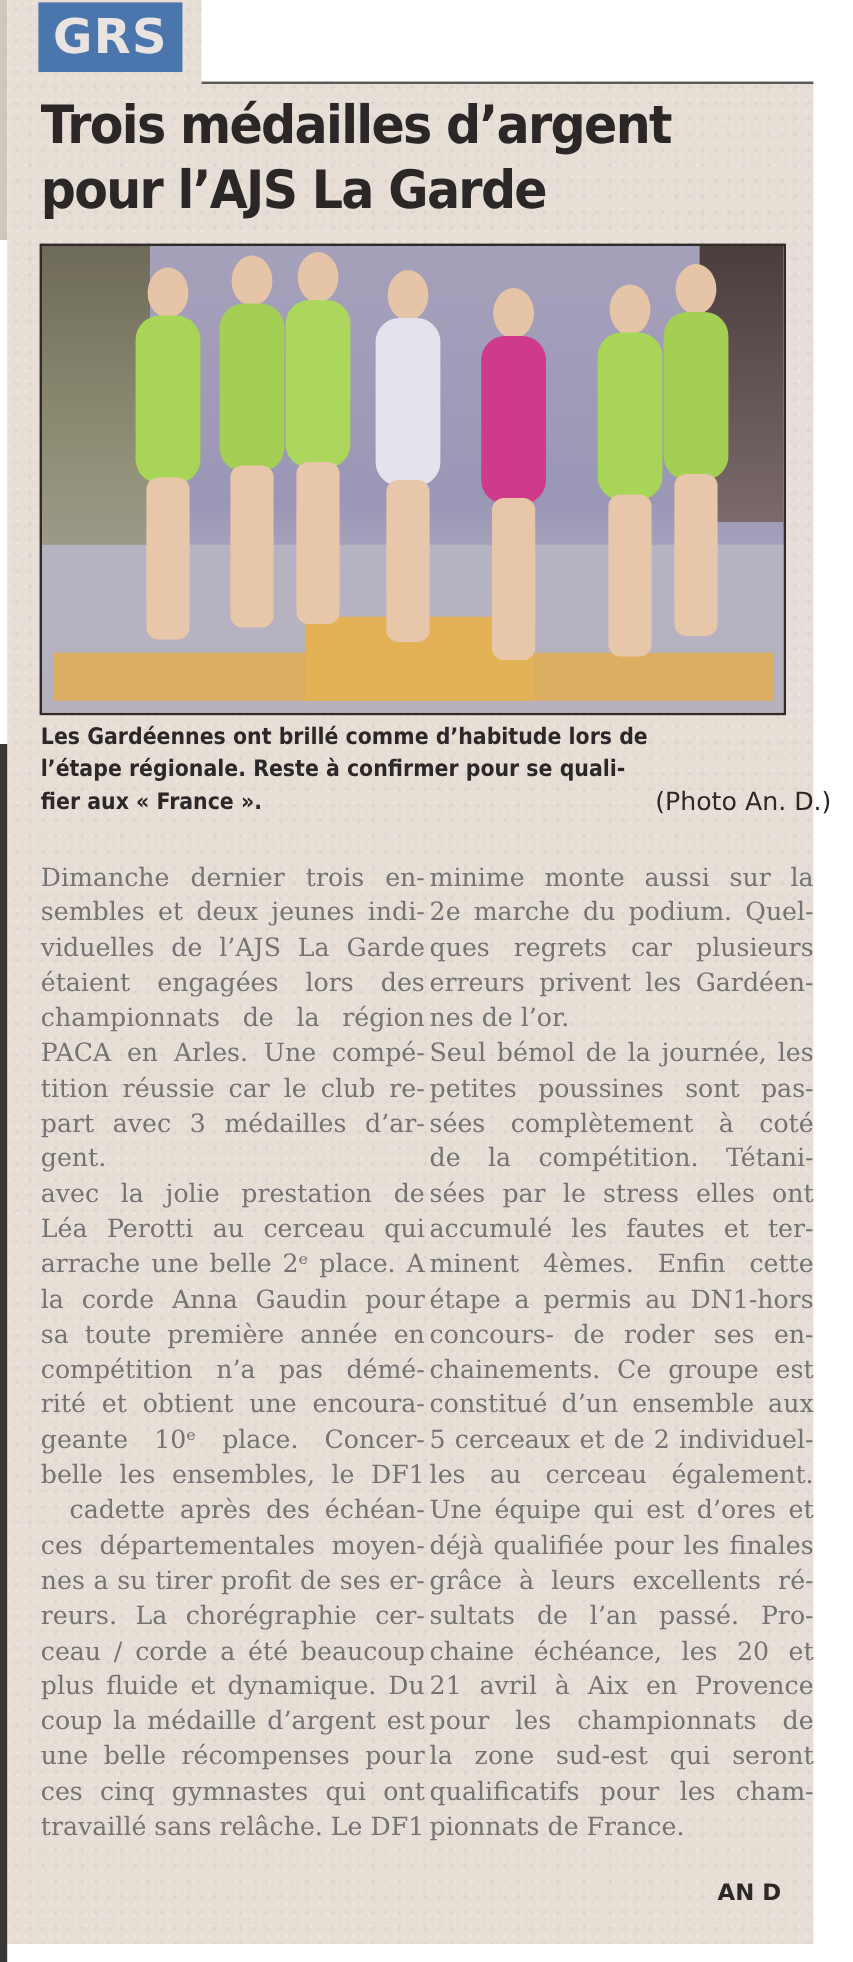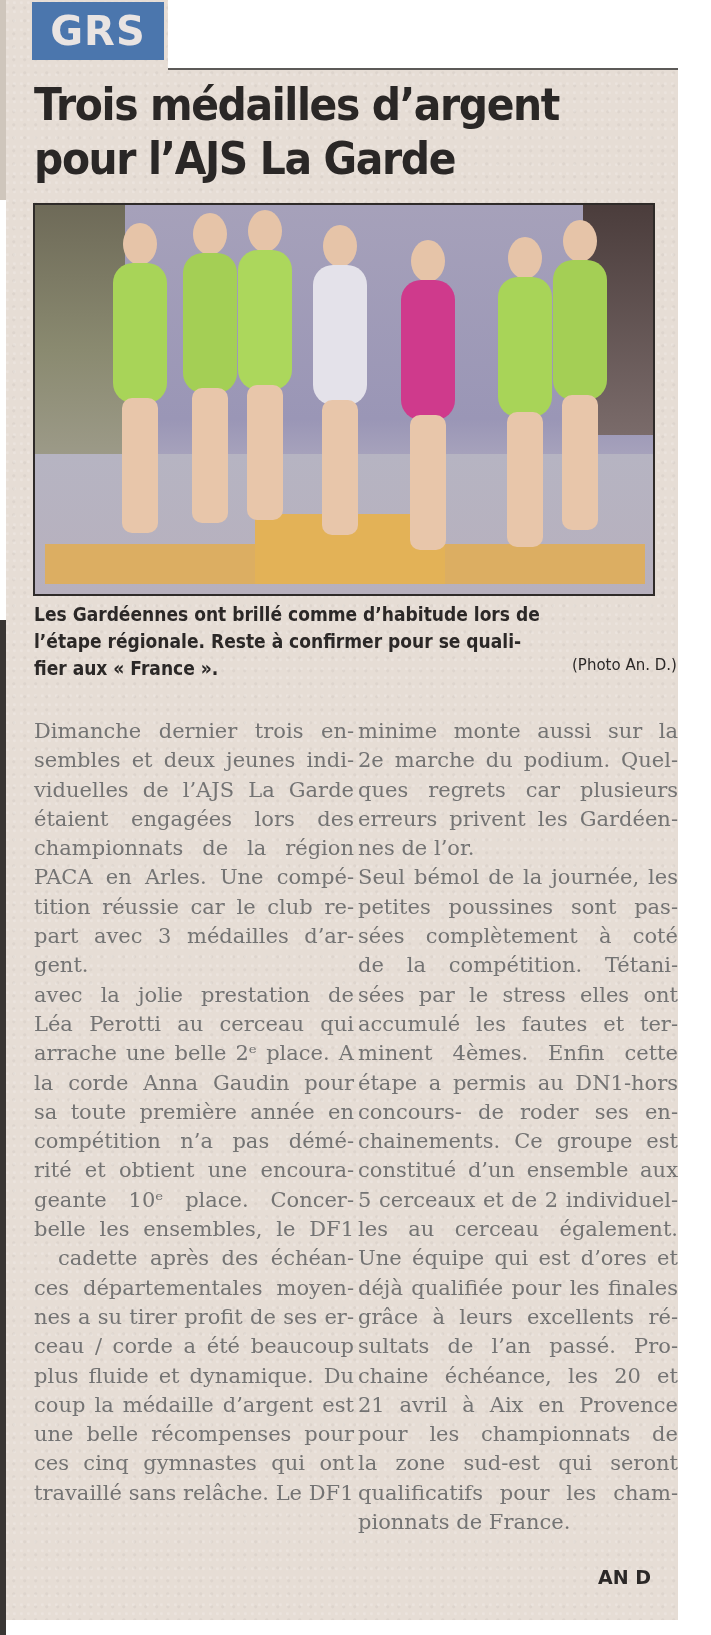--- a/index.html
+++ b/index.html
@@ -30,21 +30,21 @@
   .left-edge-top {
     position: absolute; left: 0; top: 0; width: 6px; height: 200px; background: #cfc6bc;
   }
   .bottom-white {
     position: absolute; left: 6px; top: 1620px; width: 705px; height: 15px; background: #ffffff;
   }
   .right-white {
     position: absolute; left: 678px; top: 68px; width: 33px; height: 1567px; background: #ffffff;
   }
   .tag {
-    position: absolute; left: 32px; top: 2px; width: 132px; height: 58px;
+    position: absolute; left: 32px; top: 2px; width: 120px; height: 58px;
     background: #4b76ad;
     color: #e9e4e2;
     font-family: "DejaVu Sans", sans-serif; font-weight: bold;
     font-size: 40px; line-height: 58px; text-align: center; letter-spacing: 1px;
   }
   .headline {
     position: absolute; left: 34px; top: 78px; width: 640px;
     font-family: "DejaVu Sans", sans-serif; font-weight: bold;
     font-size: 44px; line-height: 54px; color: #2a2726;
     letter-spacing: -1.5px;
@@ -69,22 +69,22 @@
   .gym .body { position:absolute; left:50%; top:40px; width:54px; height:140px; margin-left:-27px; border-radius:20px; }
   .gym .legs { position:absolute; left:50%; top:175px; width:36px; height:135px; margin-left:-18px; border-radius:10px; background:#e8c6aa; }
   .caption {
     position: absolute; left: 34px; top: 601px; width: 640px;
     font-family: "DejaVu Sans", sans-serif; font-weight: bold;
     font-size: 19px; line-height: 27px; color: #2b2827;
     transform: scaleX(0.9); transform-origin: left top;
     white-space: nowrap;
   }
   .credit {
-    position: absolute; left: 572px; top: 656px;
-    font-family: "DejaVu Sans", sans-serif; font-size: 15px; color: #2b2827;
+    position: absolute; left: 546px; top: 656px;
+    font-family: "DejaVu Sans", sans-serif; font-size: 21px; color: #2b2827;
   }
   .col {
     position: absolute; top: 717px; width: 320px;
     font-family: "DejaVu Serif", serif; font-size: 21px; line-height: 29.3px;
     color: #737373;
   }
   .col .line { display:block; white-space: nowrap; text-align: justify; text-align-last: justify;
     transform-origin: left top; }
   .col .line.last { text-align-last: left; }
   .col-left { left: 34px; }
@@ -178,20 +178,21 @@
     <span class="line" style="display: block;">arrache une belle 2ᵉ place. A</span>
     <span class="line" style="display: block;">la corde Anna Gaudin pour</span>
     <span class="line" style="display: block;">sa toute première année en</span>
     <span class="line" style="display: block;">compétition n’a pas démé-</span>
     <span class="line" style="display: block;">rité et obtient une encoura-</span>
     <span class="line" style="display: block;">geante 10ᵉ place. Concer-</span>
     <span class="line" style="display: block;">belle les ensembles, le DF1</span>
     <span class="line" style="display: block; margin-left: 24px;">cadette après des échéan-</span>
     <span class="line" style="display: block;">ces départementales moyen-</span>
     <span class="line" style="display: block;">nes a su tirer profit de ses er-</span>
+    <span class="line" style="display: block;">reurs. La chorégraphie cer-</span>
     <span class="line" style="display: block;">ceau / corde a été beaucoup</span>
     <span class="line" style="display: block;">plus fluide et dynamique. Du</span>
     <span class="line" style="display: block;">coup la médaille d’argent est</span>
     <span class="line" style="display: block;">une belle récompenses pour</span>
     <span class="line" style="display: block;">ces cinq gymnastes qui ont</span>
     <span class="line last" style="display: block;">travaillé sans relâche. Le DF1</span>
   </div>
 <div class="col col-right" id="colRight">
     <span class="line" style="display: block;">minime monte aussi sur la</span>
     <span class="line" style="display: block;">2e marche du podium. Quel-</span>

